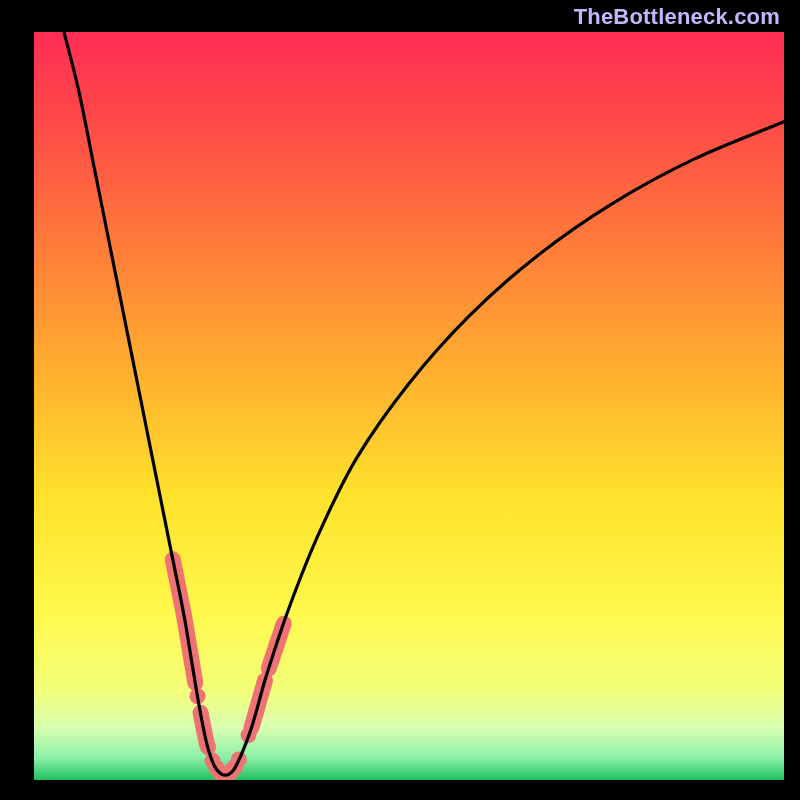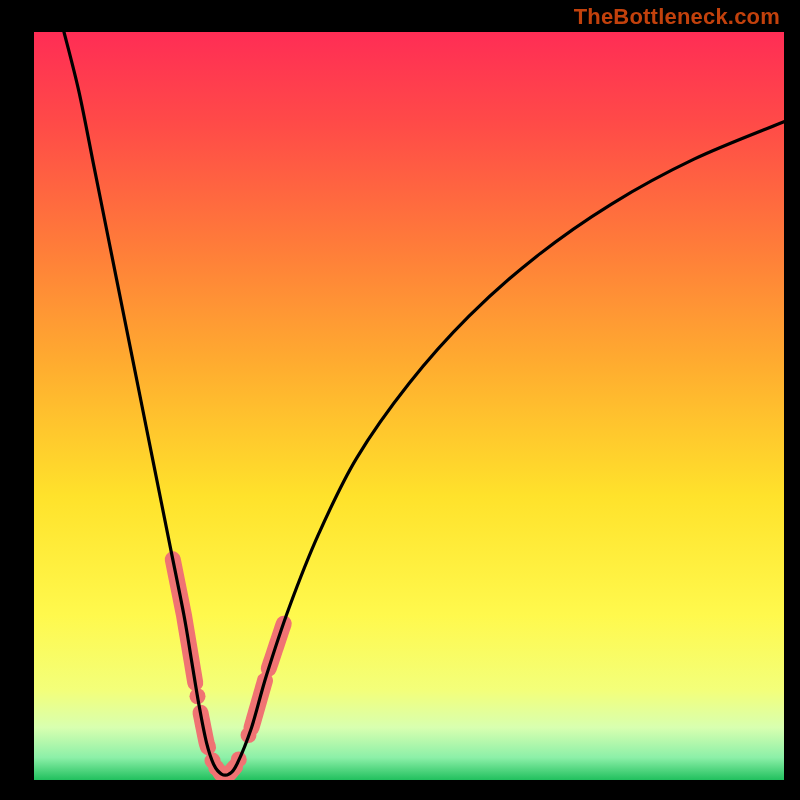--- a/index.html
+++ b/index.html
@@ -1,17 +1,17 @@
 <!DOCTYPE html>
 <html><head>
 <meta charset="utf-8">
 <style>
 html,body{margin:0;padding:0;width:800px;height:800px;background:#000;overflow:hidden;font-family:Arial,Helvetica,sans-serif}
 .plot-box{position:absolute;left:34px;top:32px;right:16px;bottom:20px;overflow:hidden}
-.watermark{position:absolute;top:4px;right:20px;font-size:22px;font-weight:700;color:#c2410c;letter-spacing:.2px}
+.watermark{position:absolute;top:4px;right:20px;font-size:22px;font-weight:700;color:#c4b5fd;letter-spacing:.2px}
 svg{display:block}
 </style>
 </head>
 <body>
 
 <div class="watermark">TheBottleneck.com</div>
 
 <div class="plot-box">
   <svg id="chart-svg" width="750" height="748" viewBox="0 0 750 748" preserveAspectRatio="none">
     <defs>

